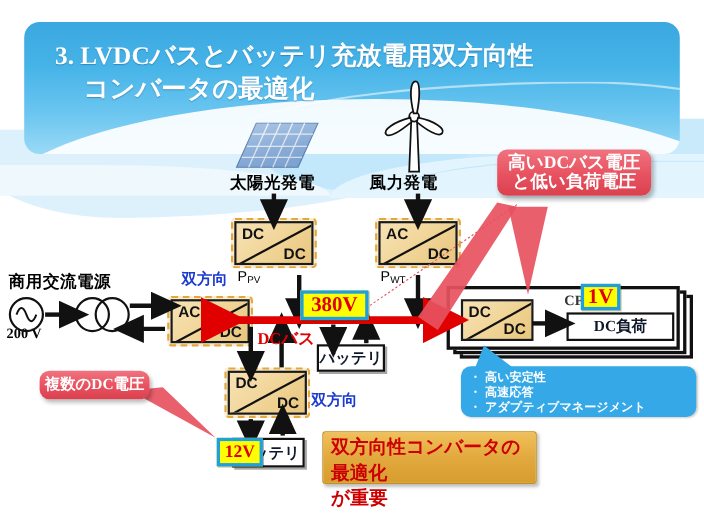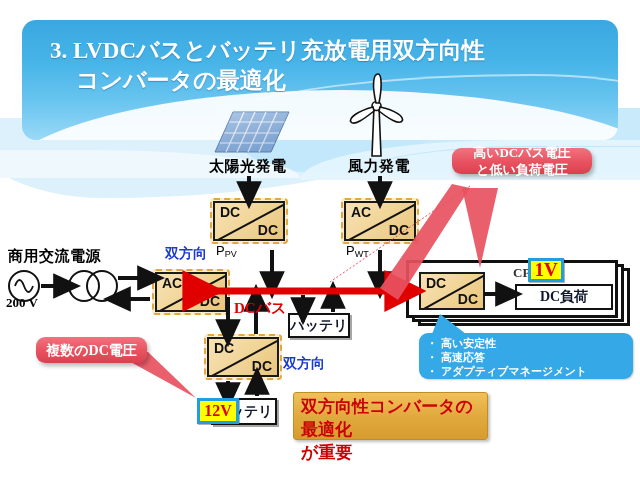--- a/index.html
+++ b/index.html
@@ -173,21 +173,21 @@
     <g transform="translate(370,108)" fill="#ffffff" stroke="#111111" stroke-width="1.6">
       <polygon points="4,-2 9,-2 11,48 2,48"></polygon>
       <ellipse cx="6.5" cy="-2" rx="4.5" ry="4.5"></ellipse>
       <path d="M6,-5 C2,-22 3,-34 8,-34 C12,-34 12,-20 9,-5 Z"></path>
       <path d="M3,-1 C-12,3 -22,10 -19,14 C-16,18 -6,11 4,3 Z"></path>
       <path d="M10,-1 C25,2 35,9 32,13 C29,17 19,11 9,3 Z"></path>
     </g>
   </svg>
 
   <div class="lbl jp-b src-label" style="left:209px;top:157px;">太陽光発電</div>
-  <div class="lbl jp-b src-label" style="left:348px;top:157px;">風力発電</div>
+  <div class="lbl jp-b src-label" style="left:336px;top:157px;">風力発電</div>
   <div class="lbl jp-b src-label" style="left:8px;top:247px;">商用交流電源</div>
   <div class="lbl jp-b" style="left:6px;top:295px;font-size:13px;">200 V</div>
 
   <svg class="ov" style="z-index:2;">
     <g fill="none" stroke="#111111" stroke-width="2">
       <circle cx="24" cy="286" r="15"></circle>
       <path d="M15,286 C18,278 21,278 24,286 C27,294 30,294 33,286" stroke-width="1.8"></path>
     </g>
   </svg>
   <svg class="ov" style="z-index:2;">
@@ -250,44 +250,47 @@
     </div>
   </div>
 
   <div class="wbox" style="left:288px;top:313px;width:62px;height:25px;z-index:6;">
     <span>バッテリ</span>
   </div>
   <div class="wbox" style="left:211px;top:398px;width:66px;height:27px;z-index:6;">
     <span>バッテリ</span>
   </div>
 
+  <div class="vbadge" id="v380">
+    <span>380V</span>
+  </div>
   <div class="vbadge" id="v1v">
     <span>1V</span>
   </div>
   <div class="vbadge" id="v12v">
     <span>12V</span>
   </div>
 
   <svg class="ov" style="z-index:7;">
 
     <polygon points="462,188 498,188 480,268" fill="#e8515f" opacity=".92"></polygon>
     <polygon points="452,184 470,188 398,300 380,288" fill="#e8515f" opacity=".92"></polygon>
     <polyline points="470,186 330,282" fill="none" stroke="#e8515f" stroke-width="1" stroke-dasharray="2 2"></polyline>
 
     <polygon points="118,355 148,352 196,398" fill="#e8515f" opacity=".92"></polygon>
 
     <polygon points="432,334 466,334 440,314" fill="#35a8e8"></polygon>
   </svg>
 
-  <div class="callout" style="left:452px;top:148px;width:140px;height:26px;font-size:13px;z-index:8;">
+  <div class="callout" style="left:452px;top:136px;width:140px;height:42px;font-size:16px;z-index:8;">
     <span>高いDCバス電圧</span>
     <span>と低い負荷電圧</span>
   </div>
 
-  <div class="callout" style="left:36px;top:337px;width:111px;height:26px;font-size:14px;z-index:8;">
+  <div class="callout" style="left:36px;top:337px;width:100px;height:26px;font-size:14px;z-index:8;">
     <span>複数のDC電圧</span>
   </div>
 
   <div class="bluebox">
     <div class="bl">
       <span class="dot">・</span>
       <span>高い安定性</span>
     </div>
     <div class="bl">
       <span class="dot">・</span>

